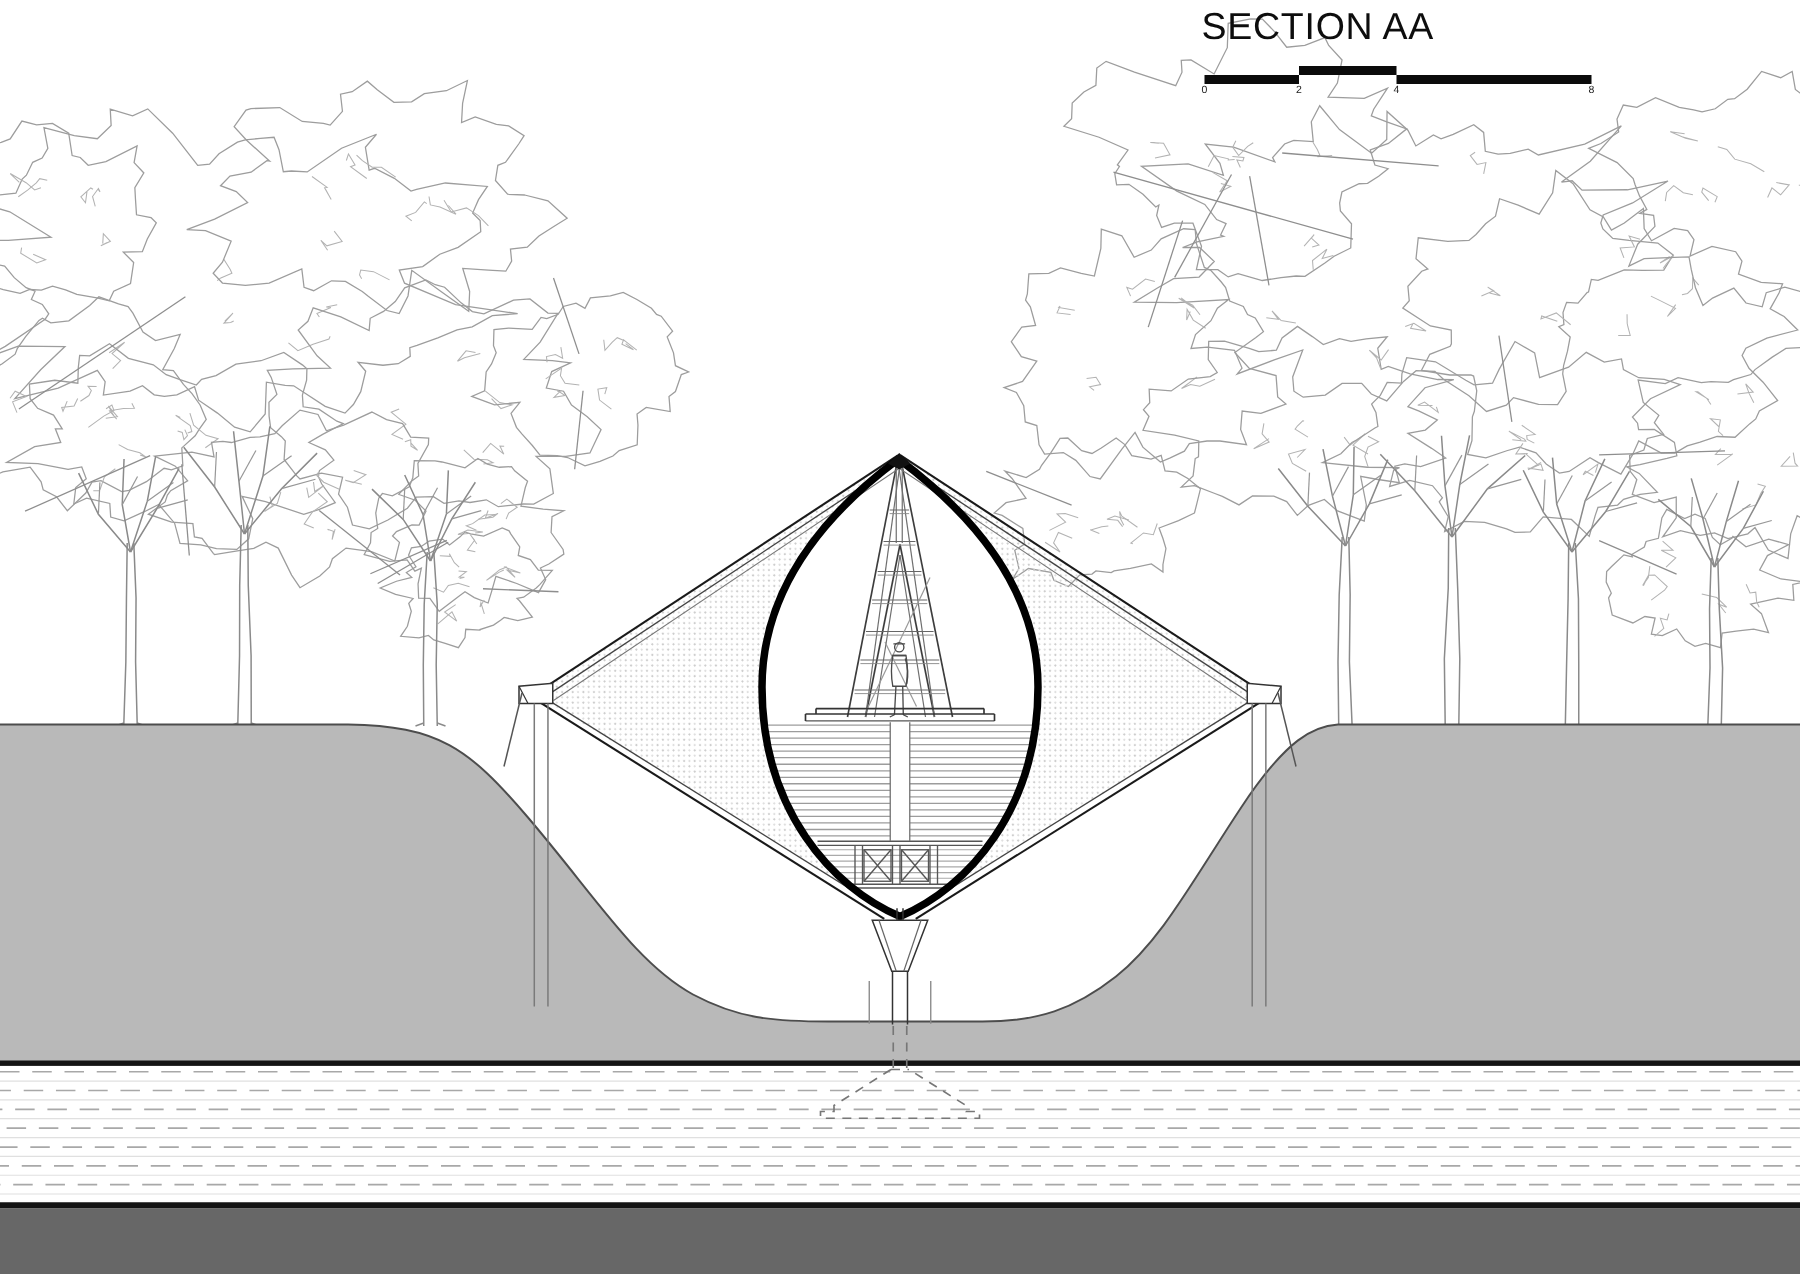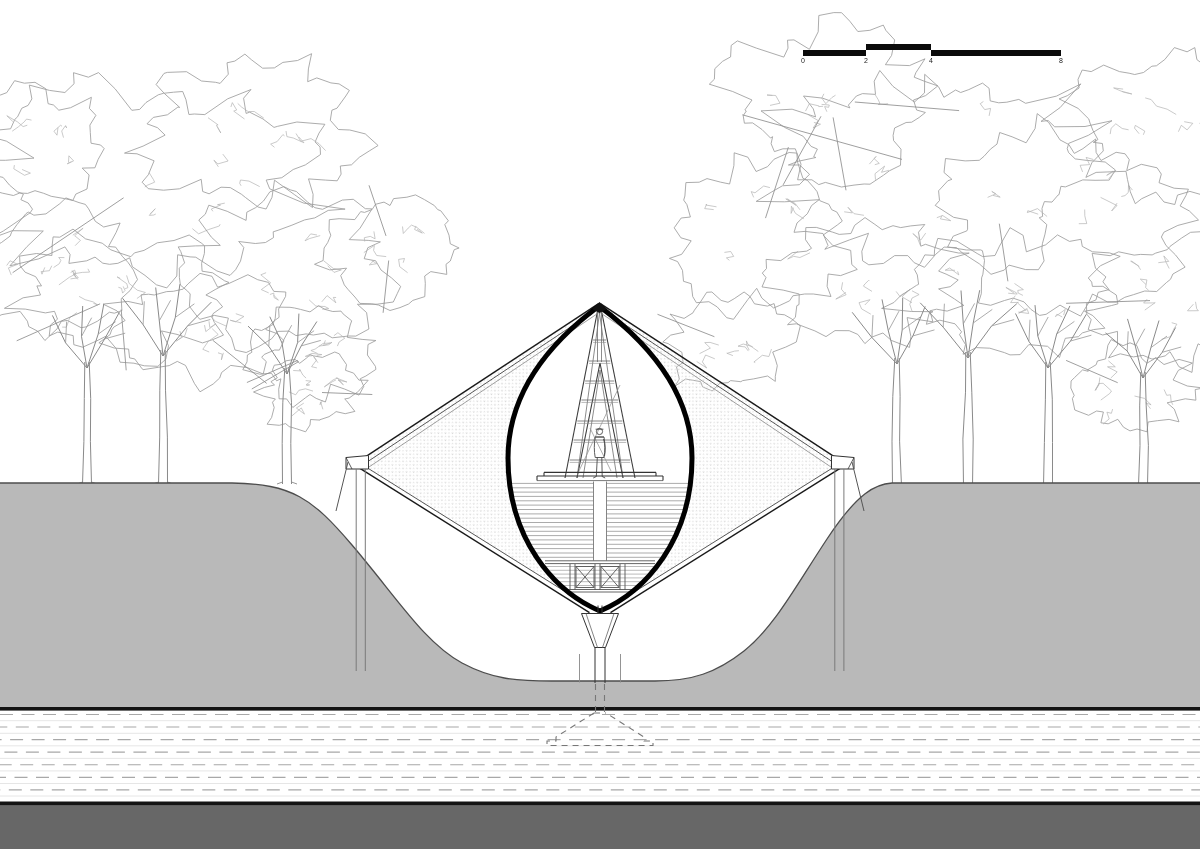--- a/index.html
+++ b/index.html
@@ -482,20 +482,23 @@
       <line x1="586" y1="613.5" x2="597.5" y2="647.5" stroke="#666" stroke-width="0.8"></line>
       <line x1="614" y1="613.5" x2="602.5" y2="647.5" stroke="#666" stroke-width="0.8"></line>
       <line x1="595" y1="647.5" x2="595" y2="683"></line>
       <line x1="605" y1="647.5" x2="605" y2="683"></line>
       <line x1="579.5" y1="654" x2="579.5" y2="682.5" stroke="#888" stroke-width="0.9"></line>
       <line x1="620.5" y1="654" x2="620.5" y2="682.5" stroke="#888" stroke-width="0.9"></line>
     </g>
   </g>
 </svg>
 
+<div class="title-block">
+  <div class="drawing-title">SECTION AA</div>
+</div>
 
 <div class="scalebar">
   <div class="seg seg1"></div>
   <div class="seg seg2"></div>
   <div class="seg seg3"></div>
   <div class="tick t0">0</div>
   <div class="tick t1">2</div>
   <div class="tick t2">4</div>
   <div class="tick t3">8</div>
 </div>

